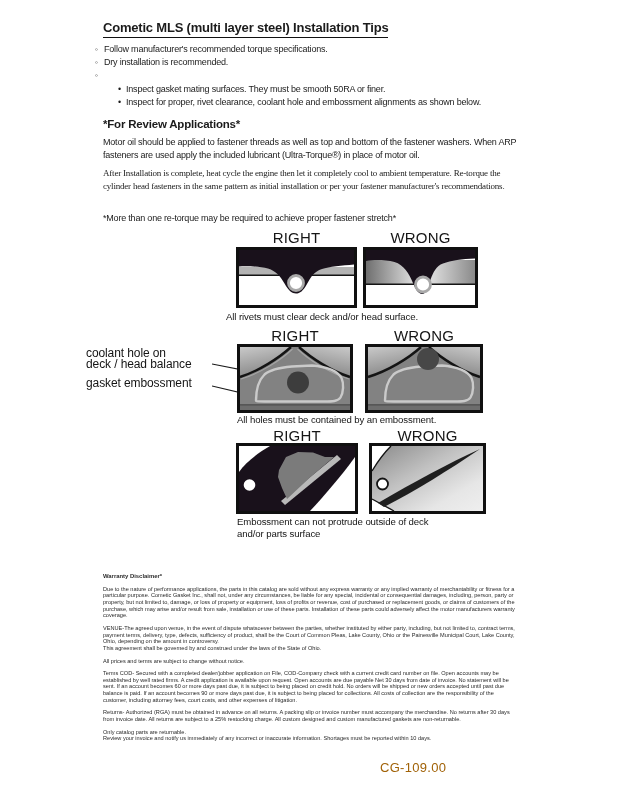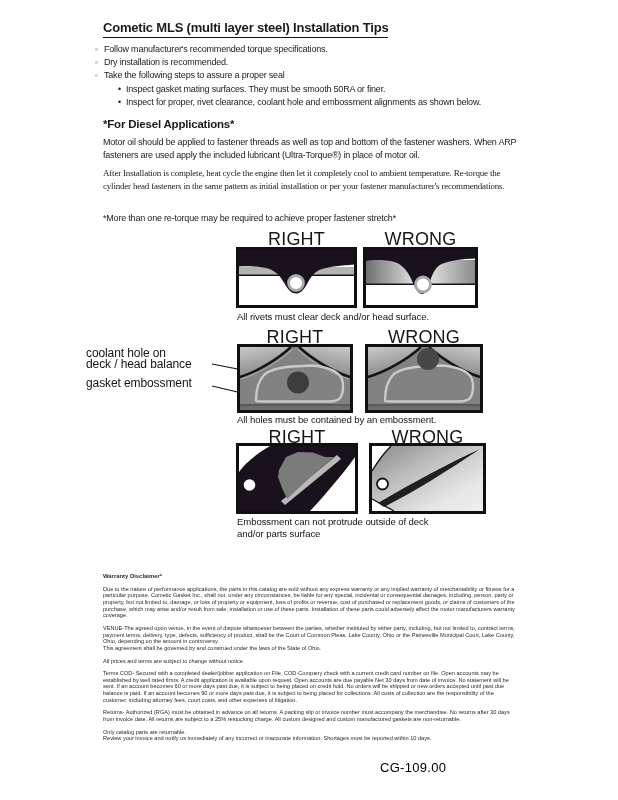--- a/index.html
+++ b/index.html
@@ -20,61 +20,60 @@
   .bullets{left:95px;top:43px;font-size:9px;letter-spacing:-0.2px;line-height:13.2px;width:440px;}
   .b-row{display:flex;}
   .b-mark{width:9px;flex:0 0 9px;font-size:8px;}
   .b-sub{margin-left:23px;}
   .b-sub .b-mark{width:8px;flex:0 0 8px;font-size:9px;}
   .diesel-h{left:103px;top:118px;font-size:11.5px;font-weight:bold;letter-spacing:-0.2px;}
   .body-p{left:103px;width:420px;font-size:9px;letter-spacing:-0.2px;line-height:13px;}
   .p1{top:136px;}
   .p2{top:167px;font-family:Liberation Serif, serif;}
   .p3{top:212px;}
-  .rw-label{font-size:18px;letter-spacing:0.2px;text-align:center;color:#161616;}
+  .rw-label{font-size:15px;letter-spacing:0.2px;text-align:center;color:#161616;}
   .cap{font-size:9.6px;letter-spacing:-0.1px;line-height:11.5px;color:#151515;font-weight:500;}
   .callout{font-size:12px;letter-spacing:-0.1px;line-height:11px;width:124px;color:#151515;}
   .disc{left:103px;top:573px;width:414px;font-size:5.6px;line-height:6.6px;color:#2a2a2a;}
   .disc .d-h{font-weight:bold;font-size:5.9px;}
   .disc p{margin:0;}
   .disc p.gap{margin-top:6.2px;}
-  .footer-code{left:380px;top:760px;font-size:13px;letter-spacing:0.3px;color:#000000;}
+  .footer-code{left:380px;top:760px;font-size:13px;letter-spacing:0.3px;color:#a16207;}
   svg{display:block;}
 </style>
 </head>
 <body>
 
 <div class="page">
 
   <div class="abs title">Cometic MLS (multi layer steel) Installation Tips</div>
 
   <div class="abs bullets">
     <div class="b-row">
       <span class="b-mark">◦</span>
       <span>Follow manufacturer's recommended torque specifications.</span>
     </div>
     <div class="b-row">
       <span class="b-mark">◦</span>
       <span>Dry installation is recommended.</span>
     </div>
     <div class="b-row">
       <span class="b-mark">◦</span>
-      <span>Take the following steps to assure a proper seal</span>
     </div>
     <div class="b-row b-sub">
       <span class="b-mark">•</span>
       <span>Inspect gasket mating surfaces.  They must be smooth 50RA or finer.</span>
     </div>
     <div class="b-row b-sub">
       <span class="b-mark">•</span>
       <span>Inspect for proper, rivet clearance, coolant hole and embossment alignments as shown below.</span>
     </div>
   </div>
 
-  <div class="abs diesel-h">*For Diesel Applications*</div>
+  <div class="abs diesel-h">*For Review Applications*</div>
   <div class="abs body-p p1">Motor oil should be applied to fastener threads as well as top and bottom of the fastener washers. When ARP fasteners are used apply the included lubricant (Ultra-Torque®) in place of motor oil.</div>
   <div class="abs body-p p2">After Installation is complete, heat cycle the engine then let it completely cool to ambient temperature. Re-torque the cylinder head fasteners in the same pattern as initial installation or per your fastener manufacturer's recommendations.</div>
   <div class="abs body-p p3">*More than one re-torque may be required to achieve proper fastener stretch*</div>
 
   <div class="abs rw-label" style="left:236px;top:229px;width:121px;">RIGHT</div>
   <div class="abs rw-label" style="left:363px;top:229px;width:115px;">WRONG</div>
 
   <svg class="abs" style="left:236px;top:247px;" width="121" height="61" viewBox="0 0 121 61">
     <rect x="1.5" y="1.5" width="118" height="58" fill="#ffffff"></rect>
     <rect x="3" y="20" width="115" height="8.5" fill="#b3b3b3"></rect>
@@ -94,21 +93,21 @@
       </linearGradient>
     </defs>
     <rect x="1.5" y="1.5" width="112" height="58" fill="#ffffff"></rect>
     <rect x="3" y="13" width="109" height="24" fill="url(#g1)"></rect>
     <rect x="3" y="36.5" width="109" height="1.5" fill="#141414"></rect>
     <path d="M3,3 H112 V11.5 C99,12 88,13.5 80,16.5 C73,19 70.5,25 67.5,32.5 C64.5,40.5 63,47 59.5,47 C55,47 52.5,42 49.5,35 C46,26.5 41,18 31.5,15 C22,12.5 10,12.5 3,14 Z" fill="#19111b"></path>
     <circle cx="60" cy="37.5" r="7.5" fill="#ffffff" stroke="#a9a9a9" stroke-width="2.8"></circle>
     <rect x="1.5" y="1.5" width="112" height="58" fill="none" stroke="#101010" stroke-width="3"></rect>
   </svg>
 
-  <div class="abs cap" style="left:237px;top:311px;">All rivets must clear deck and/or head surface.</div>
+  <div class="abs cap" style="left:226px;top:311px;">All rivets must clear deck and/or head surface.</div>
 
   <div class="abs rw-label" style="left:237px;top:327px;width:116px;">RIGHT</div>
   <div class="abs rw-label" style="left:365px;top:327px;width:118px;">WRONG</div>
 
   <div class="abs callout" style="left:86px;top:348px;">
     <div>coolant hole on</div>
     <div>deck / head balance</div>
   </div>
   <div class="abs callout" style="left:86px;top:378px;">gasket embossment</div>
 

